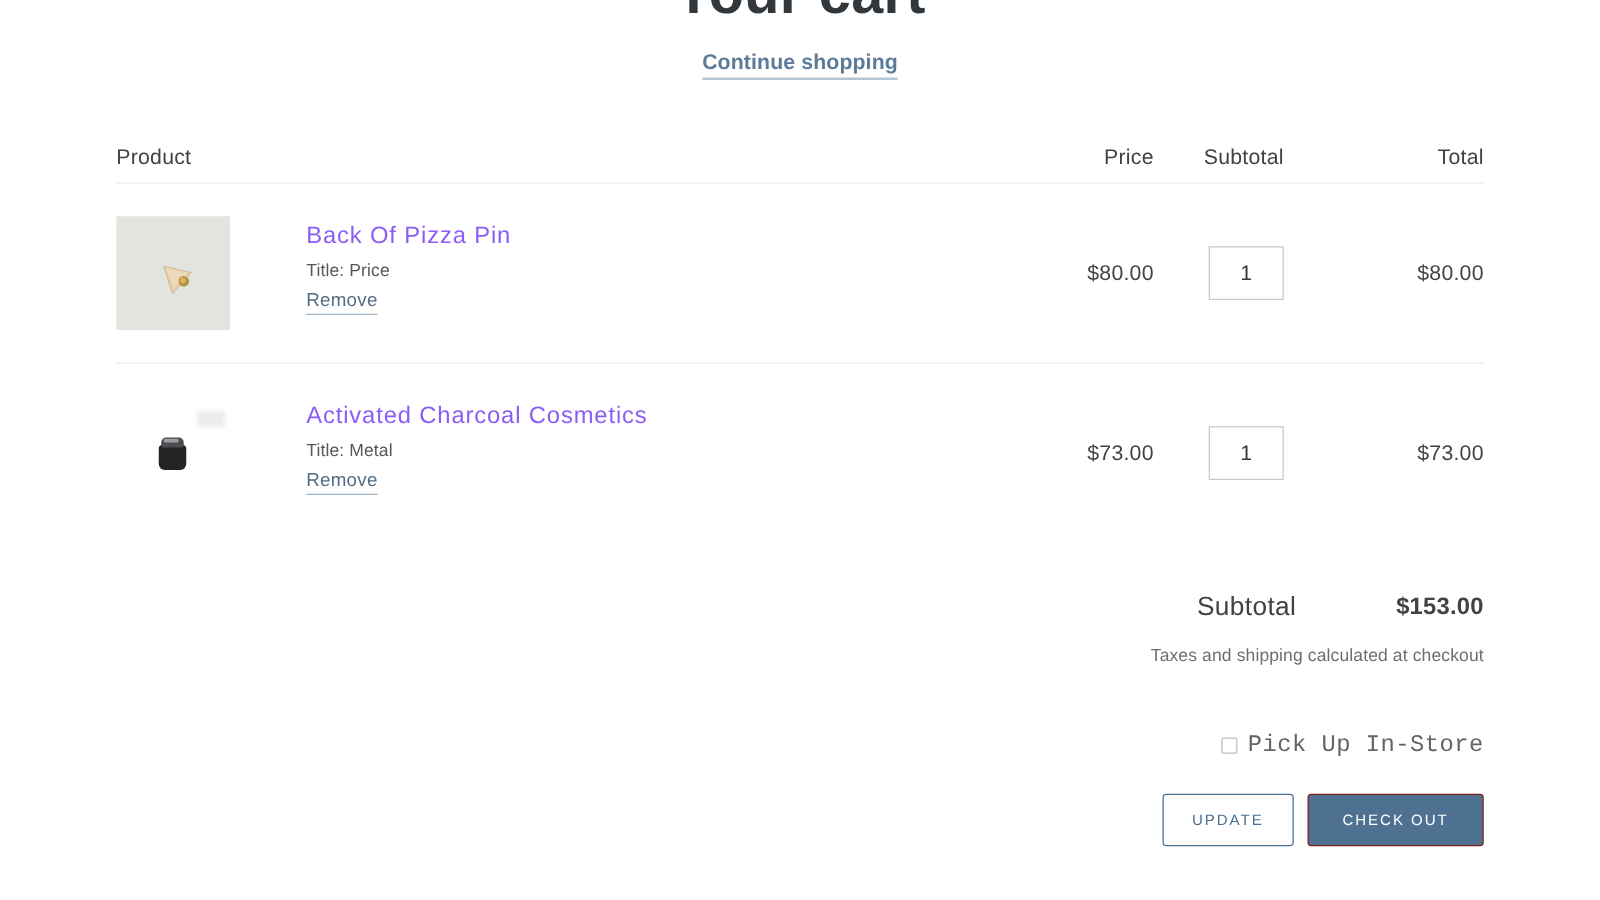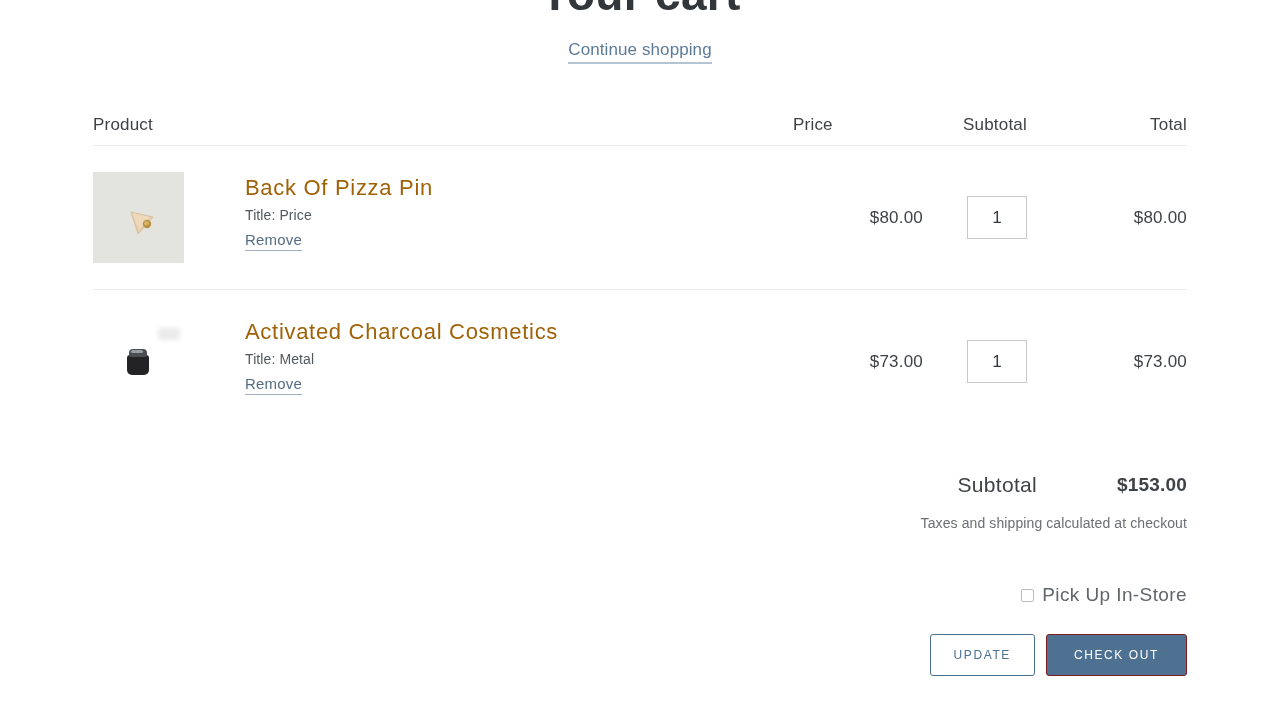--- a/index.html
+++ b/index.html
@@ -37,40 +37,41 @@
     line-height: 20px;
   }
   .continue-link {
     font-size: 17px;
     color: #5c7b99;
     text-decoration: none;
     border-bottom: 2px solid #b3c4d3;
     padding-bottom: 3px;
     letter-spacing: 0.1px;
     cursor: pointer;
+    font-weight: bold;
   }
 
   
   .cart-table {
     width: 1094px;
     margin: 0 auto;
     margin-top: 55px;
     border-collapse: collapse;
     table-layout: fixed;
   }
   .cart-table th {
     font-weight: normal;
     font-size: 17px;
     color: #3f4246;
     padding: 0 0 10px 0;
     letter-spacing: 0.2px;
     font-stretch: condensed;
   }
   .th-product { text-align: left; width: 700px; }
-  .th-price   { text-align: left; width: 130px; }
+  .th-price   { text-align: right; width: 130px; }
   .th-qty     { text-align: right; width: 128px; padding-right: 24px !important; }
   .th-total   { text-align: right; width: 136px; }
 
   .cart-table tbody tr { border-top: 1px solid #ebebeb; }
   .cart-table thead tr { border-bottom: 1px solid #ebebeb; }
 
   .cart-row td {
     padding: 26px 0;
     vertical-align: middle;
   }
@@ -85,22 +86,22 @@
     flex: 0 0 91px;
     margin-right: 61px;
     position: relative;
     overflow: hidden;
   }
   .thumb-a { background: #e3e4de; }
   .thumb-b { background: #ffffff; }
 
   .item-info { padding-top: 4px; }
   .item-title {
-    font-size: 22px;
-    color: #a16207;
+    font-size: 19px;
+    color: #8b5cf6;
     letter-spacing: 0.7px;
     line-height: 24px;
     margin: 0 0 7px 0;
     white-space: nowrap;
   }
   .item-variant {
     font-size: 14px;
     color: #53585d;
     margin: 0 0 8px 0;
     letter-spacing: 0.1px;
@@ -175,20 +176,21 @@
     font-size: 14px;
     color: #6a6f74;
     letter-spacing: 0.1px;
   }
 
   .pickup-row {
     margin-top: 53px;
     display: flex;
     justify-content: flex-end;
     align-items: center;
+    font-family: Liberation Mono, monospace;
   }
   .pickup-checkbox {
     width: 13px;
     height: 13px;
     border: 1px solid #b9bdc1;
     border-radius: 2px;
     background: #fff;
     margin-right: 8px;
     cursor: pointer;
     flex: 0 0 13px;

